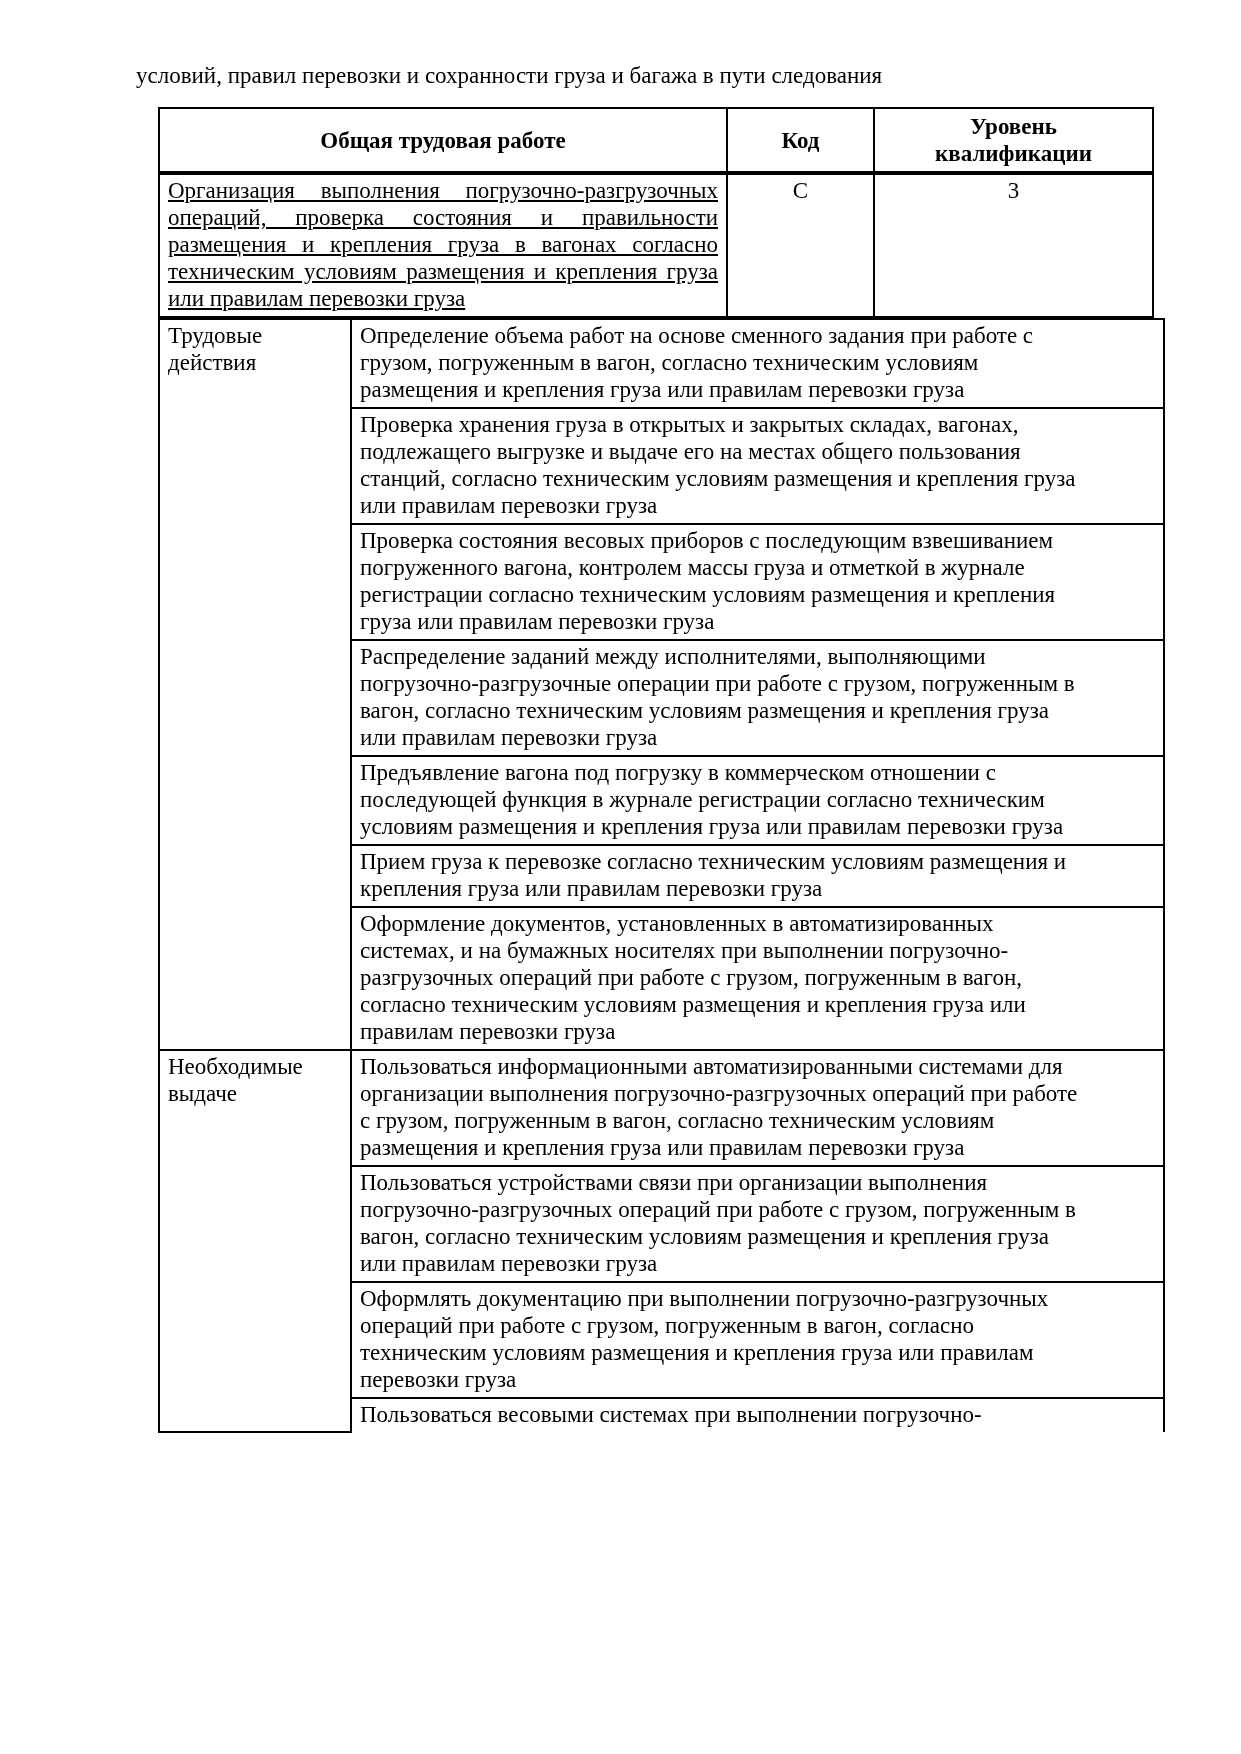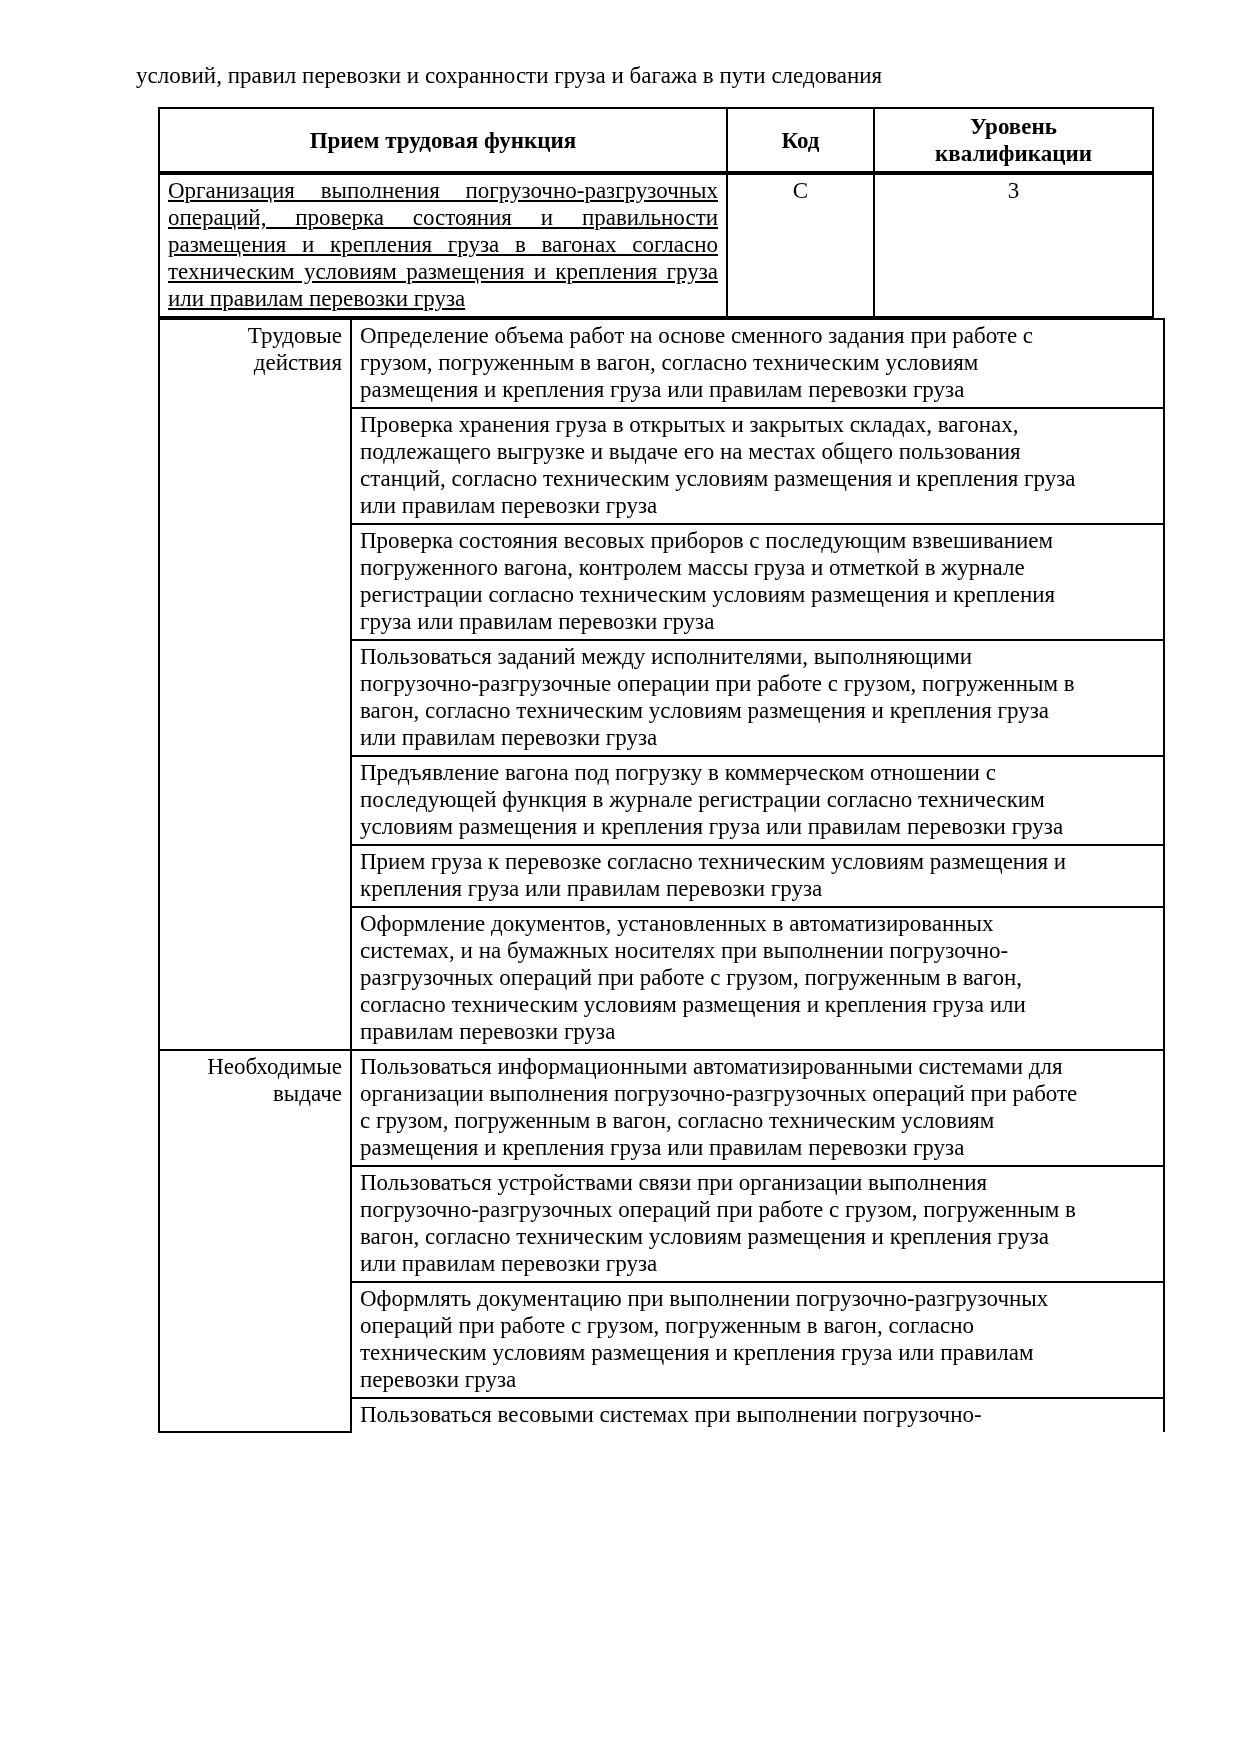--- a/index.html
+++ b/index.html
@@ -39,41 +39,41 @@
     white-space:pre-line;
     border-bottom:4px solid #000;
   }
   td.body-text { padding:2px 8px 4px 8px; text-align:left;text-decoration:underline; }
   td.justify { text-align:justify; }
   td.preline { white-space:pre-line; }
   td.center { text-align:center; padding:2px 4px 4px 4px; }
   table.lower td { padding:2px 8px 4px 8px; }
   table.lower tr.first-lower td { border-top:2px solid #000; }
   table.upper tr.last-upper td { border-bottom:none; }
-  td.section-label { white-space:normal;text-align:right; }
+  td.section-label { white-space:normal; }
   tr.cut-row td { border-bottom:none; }
 </style>
 </head>
 <body>
 
 <div class="page">
 
   <div class="intro">условий, правил перевозки и сохранности груза и багажа в пути следования</div>
 
   <div class="tables-wrap">
 
     <table class="upper" style="width:994px;">
       <colgroup>
         <col style="width:568px;">
         <col style="width:147px;">
         <col style="width:279px;">
       </colgroup>
       <tbody>
           <tr>
-        <th class="hdr">Прием трудовая функция</th>
+        <th class="hdr">Общая трудовая работе</th>
         <th class="hdr">Код</th>
         <th class="hdr">Уровень
 квалификации</th>
       </tr>
       <tr>
         <td class="body-text justify">Организация выполнения погрузочно-разгрузочных операций, проверка состояния и правильности размещения и крепления груза в вагонах согласно техническим условиям размещения и крепления груза или правилам перевозки груза</td>
         <td class="center">С</td>
         <td class="center">3</td>
       </tr>
     </tbody>
@@ -97,21 +97,21 @@
 станций, согласно техническим условиям размещения и крепления груза
 или правилам перевозки груза</td>
       </tr>
       <tr>
         <td class="preline">Проверка состояния весовых приборов с последующим взвешиванием
 погруженного вагона, контролем массы груза и отметкой в журнале
 регистрации согласно техническим условиям размещения и крепления
 груза или правилам перевозки груза</td>
       </tr>
       <tr>
-        <td class="preline">Пользоваться заданий между исполнителями, выполняющими
+        <td class="preline">Распределение заданий между исполнителями, выполняющими
 погрузочно-разгрузочные операции при работе с грузом, погруженным в
 вагон, согласно техническим условиям размещения и крепления груза
 или правилам перевозки груза</td>
       </tr>
       <tr>
         <td class="preline">Предъявление вагона под погрузку в коммерческом отношении с
 последующей функция в журнале регистрации согласно техническим
 условиям размещения и крепления груза или правилам перевозки груза</td>
       </tr>
       <tr>

